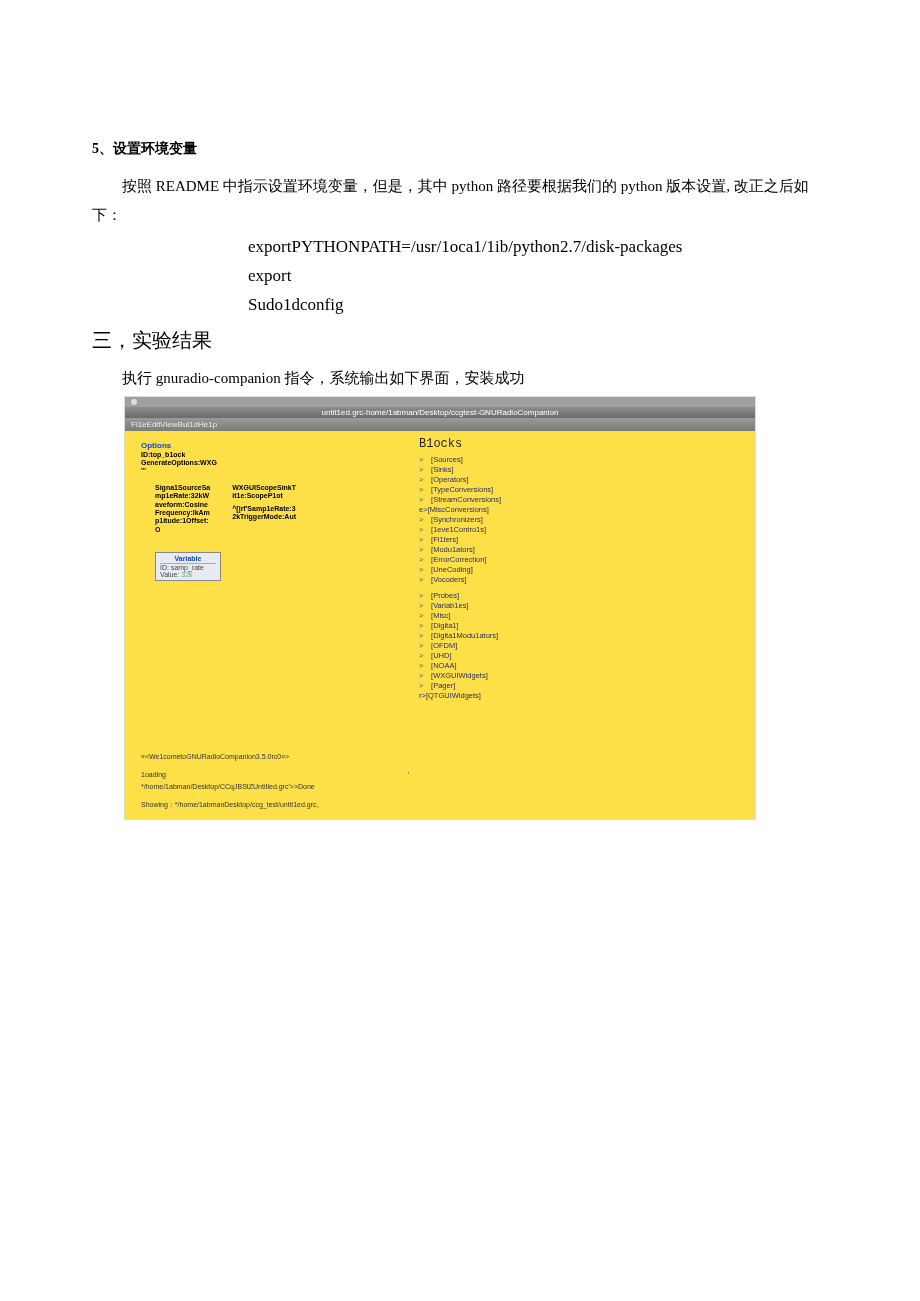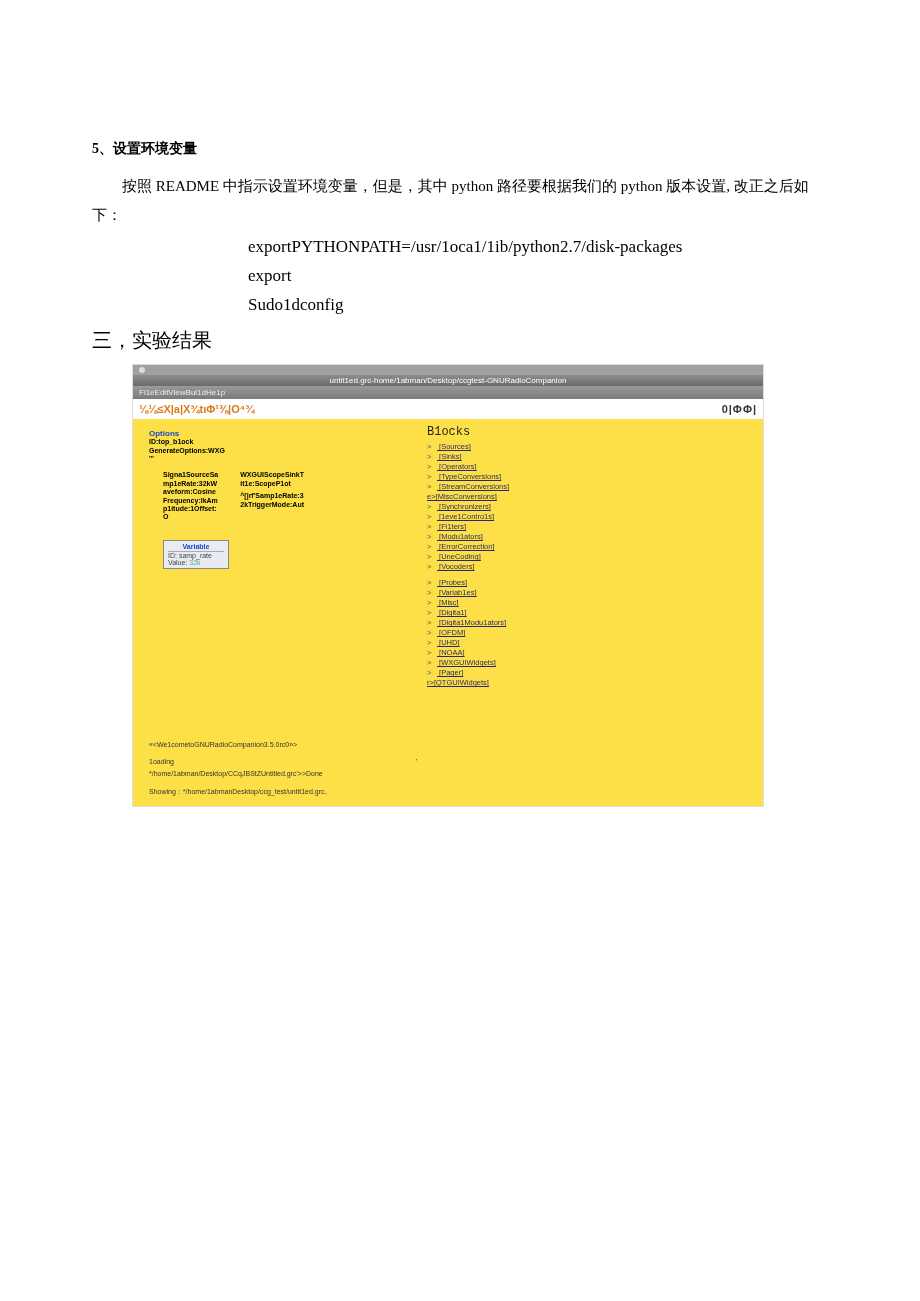--- a/index.html
+++ b/index.html
@@ -32,21 +32,21 @@
   }
   .code-indent { padding-left: 140px; }
   .code-noindent { padding-left: 0; }
   .section-heading {
     font-size: 20px;
     font-family: "SimSun", serif;
     margin: 8px 0 10px 0;
   }
   
   .screenshot {
-    margin-left: 40px;
+    margin-left: 32px;
     width: 630px;
     font-family: Arial, sans-serif;
     font-size: 8px;
     color: #333;
     border: 1px solid #ddd;
   }
   .titlebar-dot {
     background: #a0a0a0;
     height: 10px;
     position: relative;
@@ -123,21 +123,20 @@
   }
   .sidebar {
     flex: 1;
     padding: 6px 6px 10px 4px;
   }
   .sidebar-title { font-size: 12px; color: #222; margin-bottom: 3px; font-family: Liberation Mono, monospace; }
   .tree-item {
     font-size: 7.5px;
     color: #2a2a6a;
     padding: 0.5px 0;
-    text-decoration: underline;
   }
   .tree-item .arrow { color: #555; display:inline-block; width:10px; }
   .tree-gap { height: 6px; }
 </style>
 </head>
 <body>
 
 <div class="page">
 
   <div class="heading">
@@ -145,33 +144,28 @@
   </div>
 
   <p class="para">按照 README 中指示设置环境变量，但是，其中 python 路径要根据我们的 python 版本设置, 改正之后如下：</p>
 
   <div class="codeblock code-indent">exportPYTHONPATH=/usr/1oca1/1ib/python2.7/disk-packages</div>
   <div class="codeblock code-indent">export</div>
   <div class="codeblock code-indent">Sudo1dconfig</div>
 
   <div class="section-heading">三，实验结果</div>
 
+  <p class="para">执行 gnuradio-companion 指令，系统输出如下界面，安装成功</p>
 
   <div class="screenshot">
     <div class="titlebar-dot">
       <div class="dot"></div>
     </div>
     <div class="titlebar-main">untit1ed.grc-home/1abman/Desktop/ccgtest-GNURadioCompanion</div>
     <div class="menubar">Fi1eEditViewBui1dHe1p</div>
-    <div class="toolbar">
-      <div class="left">
-        <span class="tb-orange">⅛⅛≤X|a|X¾tıΦ¹⅜|O⁴¾</span>
-      </div>
-      <div class="tb-right">0|ΦΦ|</div>
-    </div>
 
     <div class="workspace">
       <div style="width:290px;">
         <div class="canvas">
 
           <div class="blk options-blk">
             <div class="title">Options</div>
             <div class="line">ID:top_b1ock</div>
             <div class="line">GenerateOptions:WXG</div>
             <div class="line">'''</div>

